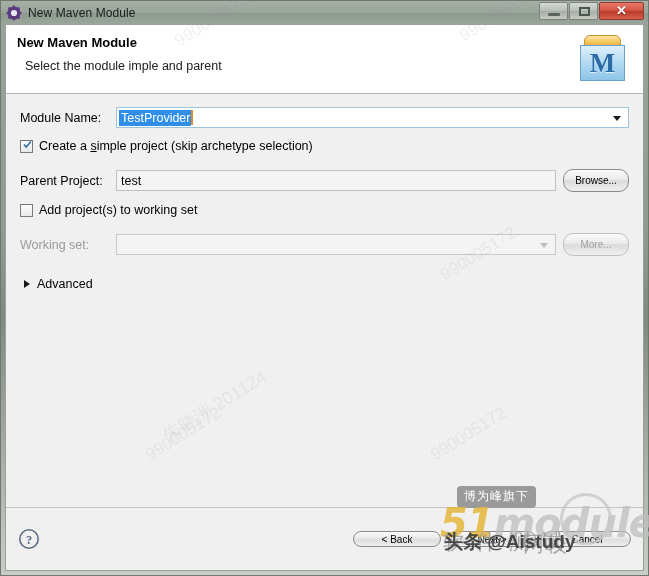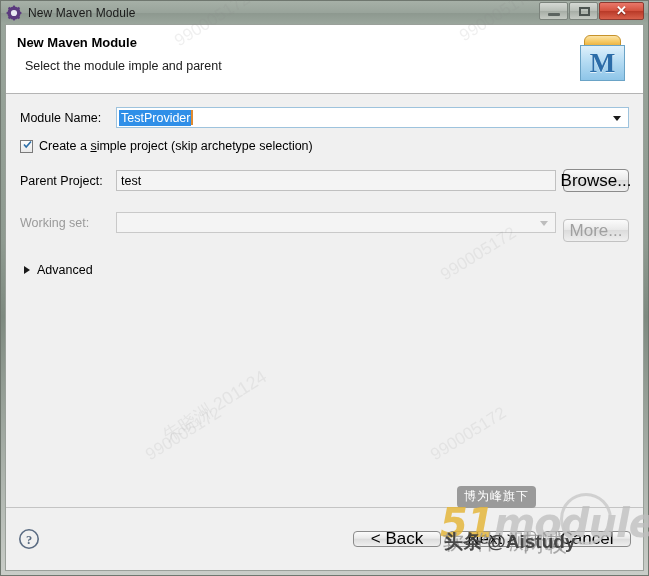--- a/index.html
+++ b/index.html
@@ -273,30 +273,30 @@
     border: 1px solid #c9c9c9;
     background: #f4f4f4;
   }
   .combo.disabled .arrow {
     border-top-color: #bdbdbd;
   }
 
   .btn {
     box-sizing: border-box;
     border: 1px solid #8b8b8b;
-    border-radius: 4px;
+    border-radius: 10px;
     background: linear-gradient(180deg, #fbfbfb 0%, #eaeaea 45%, #dcdcdc 50%, #efefef 100%);
-    font-size: 17px;
+    font-size: 10px;
     color: #000000;
     display: flex;
     align-items: center;
     justify-content: center;
     white-space: nowrap;
   }
-  .btn.disabled { color: #a0a0a0; border-color: #c2c2c2; margin-top: 16px; }
+  .btn.disabled { color: #a0a0a0; border-color: #c2c2c2; }
   .side-btn {
     width: 66px;
     height: 23px;
     margin-left: 7px;
     flex: 0 0 auto;
   }
 
   .advanced {
     display: flex;
     align-items: center;
@@ -501,20 +501,24 @@
             <span>Create a </span><u>s</u><span>imple project (skip archetype selection)</span>
           </div>
         </div>
 
         <div class="row">
           <div class="field-label">Parent Project:</div>
           <div class="textfield">test</div>
           <div class="btn side-btn">Browse...</div>
         </div>
 
+        <div class="row checkrow" style="margin-top:9px;">
+          <div class="checkbox"></div>
+          <div class="cb-label">Add project(s) to working set</div>
+        </div>
 
         <div class="row">
           <div class="field-label disabled">Working set:</div>
           <div class="combo disabled">
             <span class="arrow"></span>
           </div>
           <div class="btn side-btn disabled">More...</div>
         </div>
 
         <div class="advanced">

